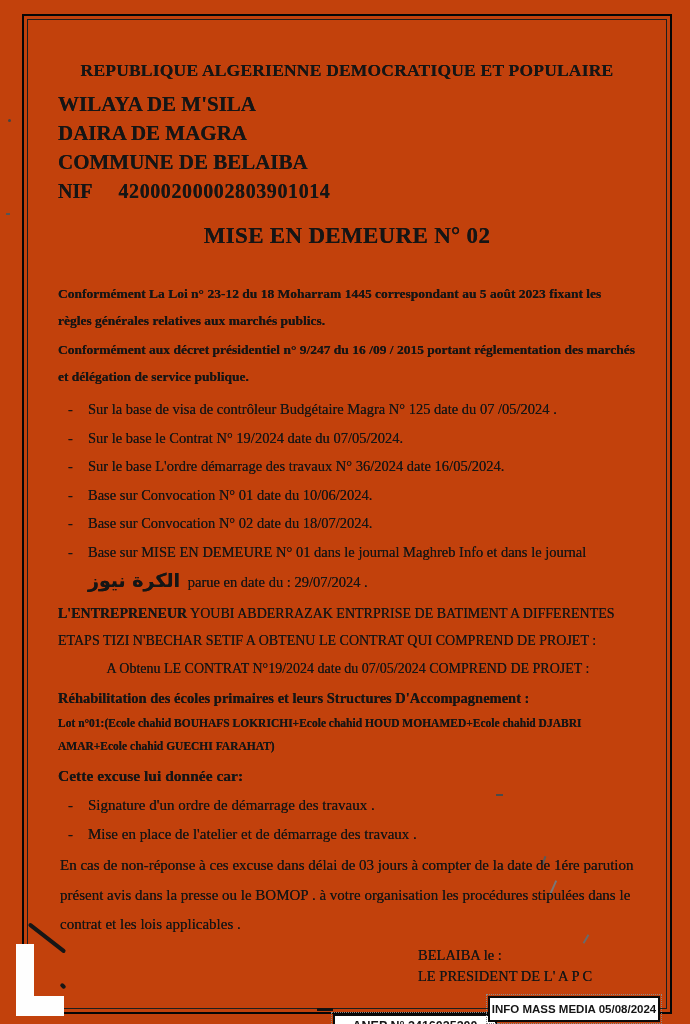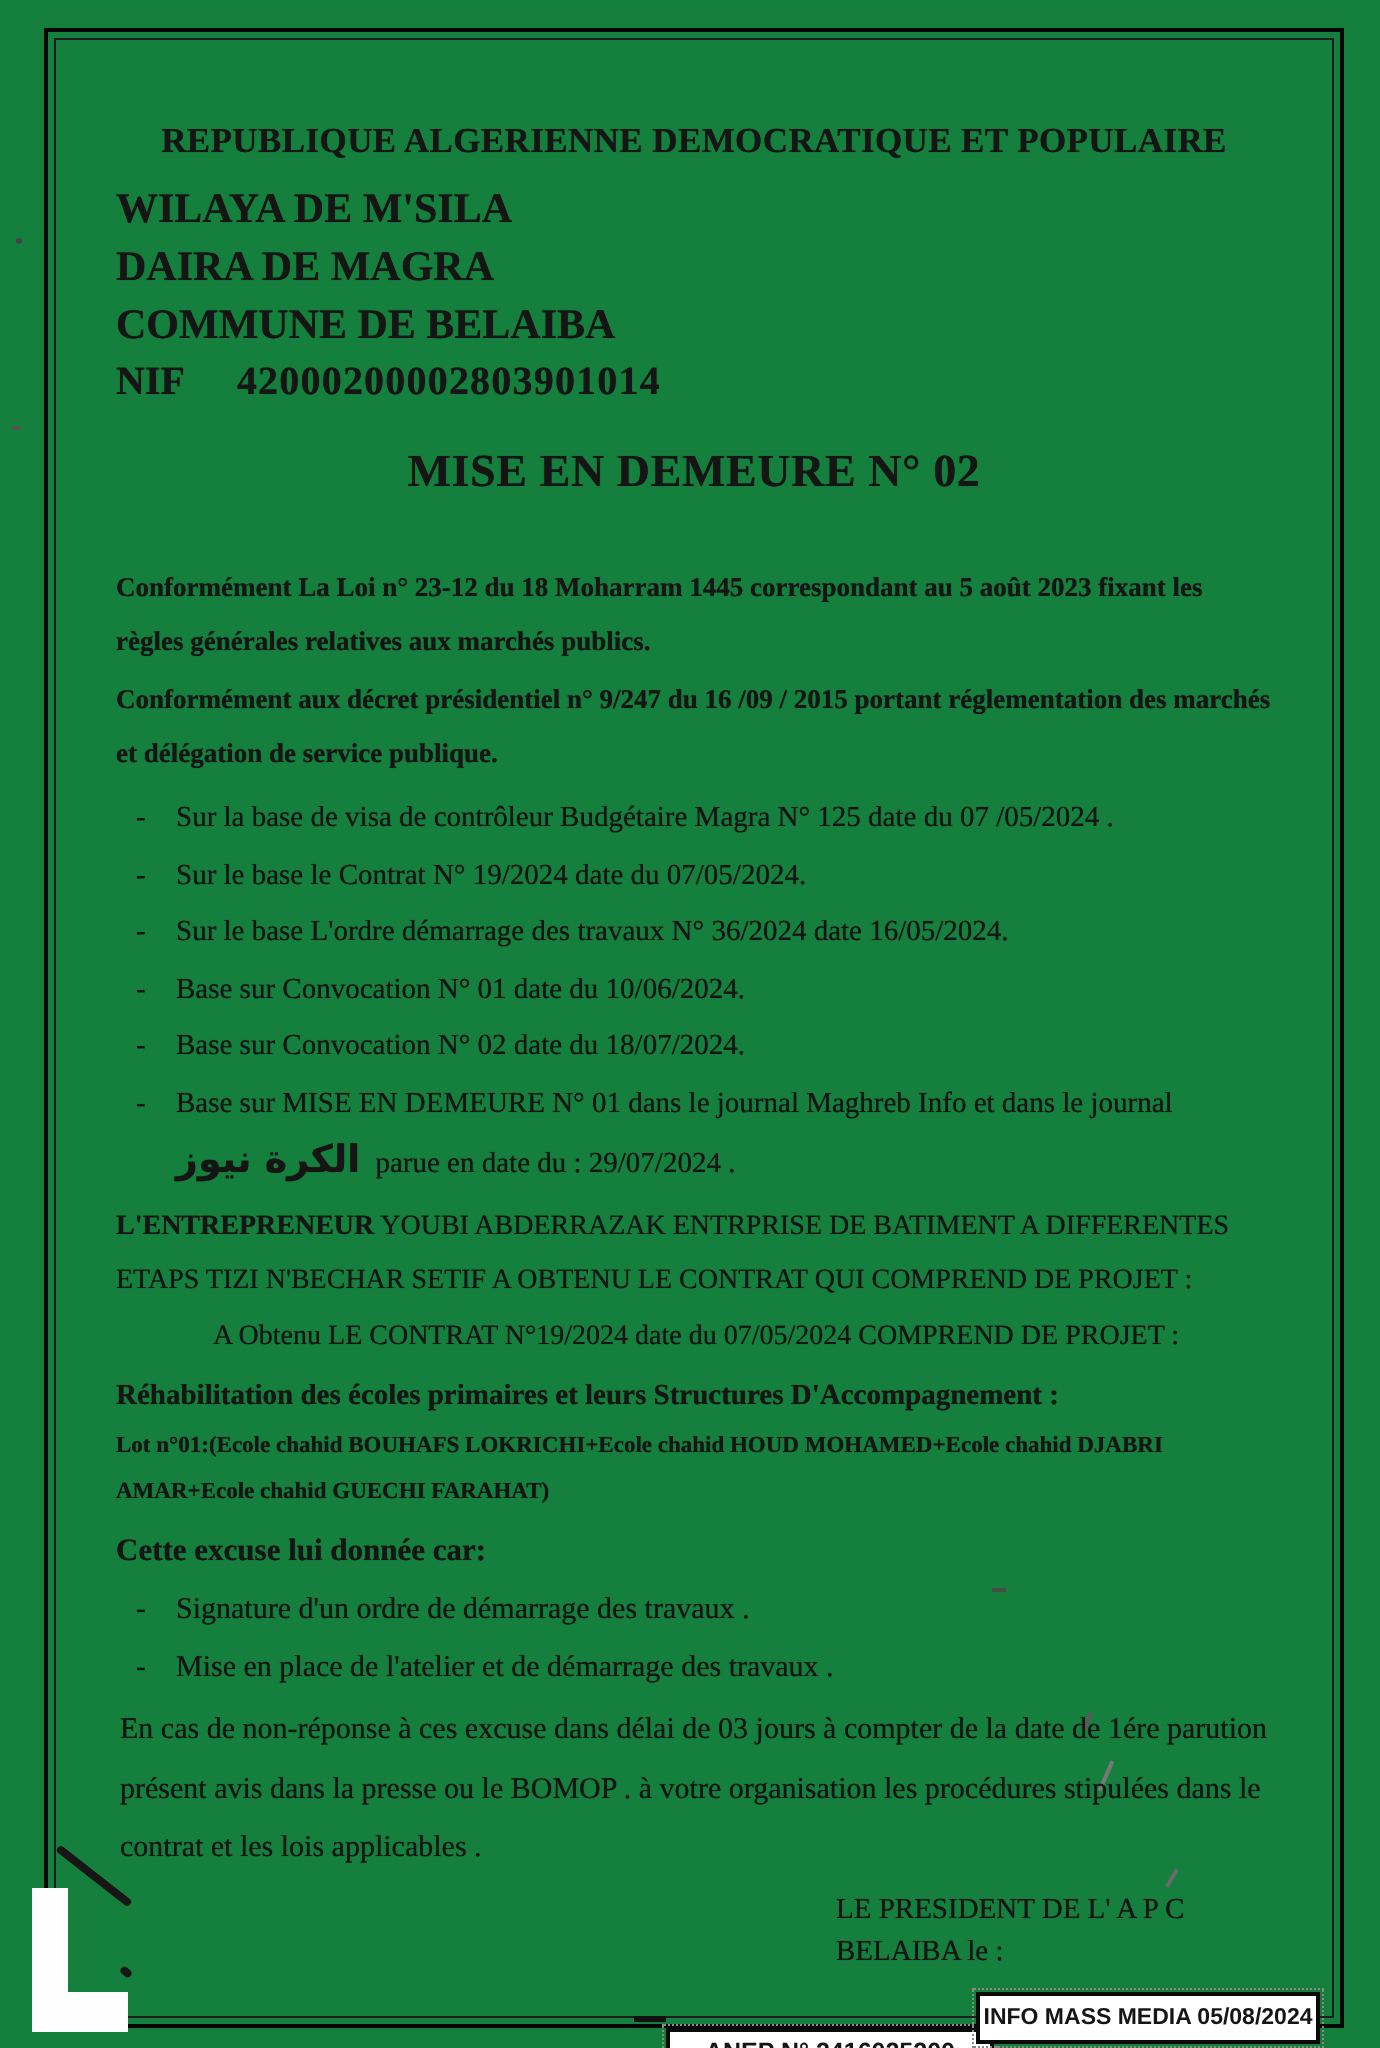--- a/index.html
+++ b/index.html
@@ -2,21 +2,21 @@
 <html><head>
 <meta charset="utf-8">
 <style>
   html,body{margin:0;padding:0;}
   body{
     width:690px;height:1024px;position:relative;
     background:#ffffff;
     font-family:"Liberation Serif", serif;
     color:#151515;
   }
-  .page{position:absolute;inset:0;background:#15803d;overflow:hidden;}
+  .page{position:absolute;inset:0;background:#c2410c;overflow:hidden;}
 
   
   .frame{
     position:absolute;left:27px;top:19px;right:23px;bottom:15px;
     border:1px solid #1e1e1e;
     outline:2px solid #060606;
     outline-offset:3px;
     z-index:1;
   }
   
@@ -175,22 +175,22 @@
       </div>
       <div class="li">
         <span class="dash">-</span>
         <span class="li-text">Mise en place de l'atelier et de démarrage des travaux .</span>
       </div>
     </div>
 
     <div class="closing">En cas de non-réponse à ces excuse dans délai de 03 jours à compter de la date de 1ére parution présent avis dans la presse ou le BOMOP . à votre organisation les procédures stipulées dans le contrat et les lois applicables .</div>
 
     <div class="signature">
+      <div>BELAIBA le :</div>
       <div>LE PRESIDENT DE L' A P C</div>
-      <div>BELAIBA le :</div>
     </div>
 
   </div>
 
   <div class="footer-tick"></div>
   <div class="footer-box anep-box">ANEP N° 2416025200</div>
   <div class="footer-box info-box">INFO MASS MEDIA 05/08/2024</div>
 
 </div>
 

